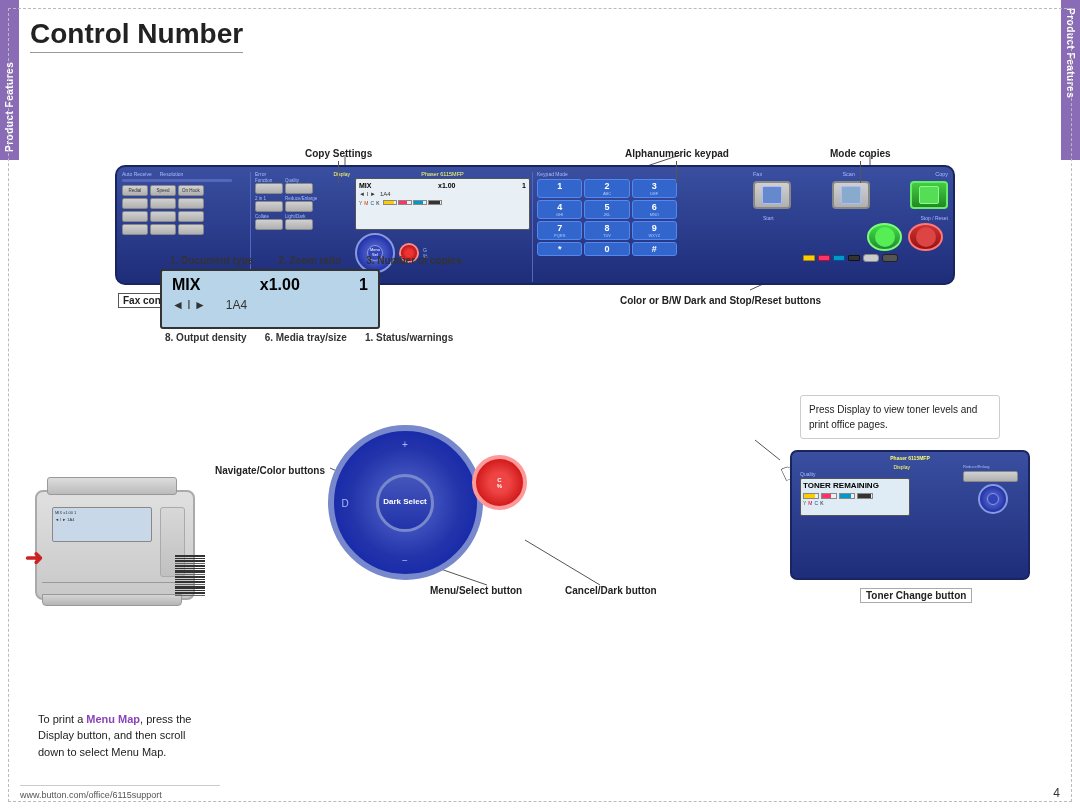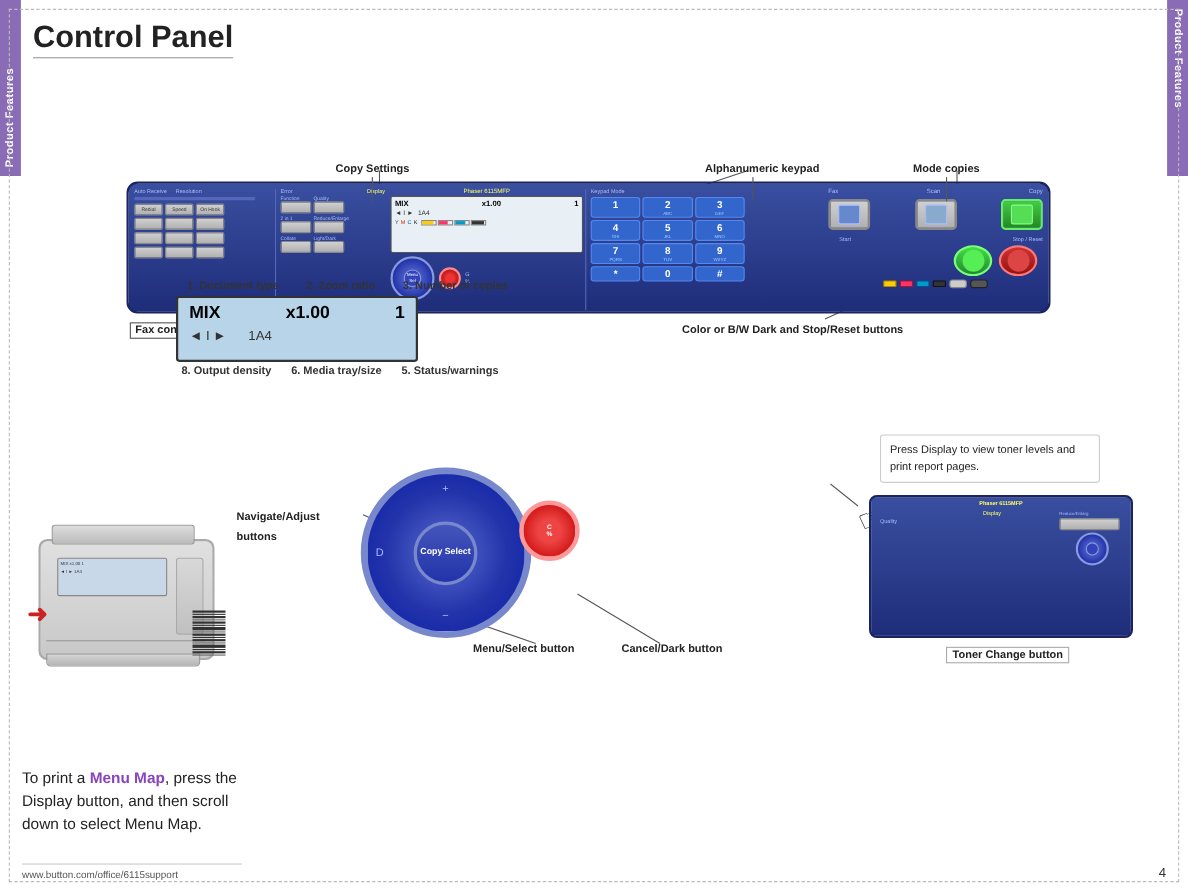--- a/index.html
+++ b/index.html
@@ -77,23 +77,23 @@
       right: 8px;
       bottom: 8px;
       border: 1px dashed #bbb;
       pointer-events: none;
     }
 
     
     .bottom-text {
       position: absolute;
       bottom: 50px;
-      left: 20px;
+      left: 38px;
       width: 260px;
-      font-size: 14px;
+      font-size: 11px;
       color: #222;
       line-height: 1.5;
     }
 
     .menu-map-highlight {
       color: #8a44bb;
       font-weight: bold;
     }
 
     
@@ -112,21 +112,21 @@
 
 <div class="side-tab side-tab-left">
   <span>Product Features</span>
 </div>
 <div class="side-tab side-tab-right">
   <span>Product Features</span>
 </div>
 
 <div class="content-border"></div>
 
-<h1 class="page-title">Control Panel</h1>
+<h1 class="page-title">Control Number</h1>
 
 <svg class="connector-svg">
 
   <line x1="345" y1="155" x2="345" y2="175" stroke="#555" stroke-width="1"></line>
 
   <line x1="680" y1="155" x2="620" y2="175" stroke="#555" stroke-width="1"></line>
 
   <line x1="870" y1="155" x2="870" y2="175" stroke="#555" stroke-width="1"></line>
 
   <line x1="215" y1="290" x2="215" y2="258" stroke="#555" stroke-width="1"></line>
@@ -355,21 +355,21 @@
     </div>
   </div>
 </div>
 
 <div style="position:absolute; top:143px; left:305px;">
   <span style="font-size:10px; font-weight:bold; color:#222;text-align:right;">Copy Settings</span>
   <div style="width:1px; height:22px; background:#555; margin:0 auto;"></div>
 </div>
 
 <div style="position:absolute; top:143px; left:625px;">
-  <span style="font-size:10px; font-weight:bold; color:#222;margin-left:16px;">Alphanumeric keypad</span>
+  <span style="font-size:10px; font-weight:bold; color:#222;">Alphanumeric keypad</span>
   <div style="width:1px; height:22px; background:#555; margin:0 auto;"></div>
 </div>
 
 <div style="position:absolute; top:143px; left:830px;">
   <span style="font-size:10px; font-weight:bold; color:#222;">Mode copies</span>
   <div style="width:1px; height:22px; background:#555; margin:0 auto;"></div>
 </div>
 
 <div style="position:absolute; top:290px; left:118px;">
   <span style="font-size:10px; font-weight:bold; color:#222; border:1px solid #555; padding:1px 4px; background:white;">Fax controls</span>
@@ -392,72 +392,95 @@
       <span>1</span>
     </div>
     <div style="display:flex; gap:20px; font-size:12px; color:#333;">
       <span>◄ I ►</span>
       <span>1A4</span>
     </div>
   </div>
   <div style="display:flex; gap:18px; font-size:10px; font-weight:bold; color:#333; margin-top:3px; padding-left:5px;">
     <span>8. Output density</span>
     <span>6. Media tray/size</span>
-    <span>5. Status/warnings</span>
+    <span>1. Status/warnings</span>
   </div>
 </div>
 
 <div style="position:absolute; top:415px; left:320px; width:170px; height:175px;">
 
   <div style="width:155px; height:155px; border-radius:50%; background:radial-gradient(circle, #5566cc 5%, #2233aa 55%, #1122aa 90%); border:6px solid #7788cc; position:relative; display:flex; align-items:center; justify-content:center; margin:10px auto;">
 
     <div style="position:absolute; top:8px; left:50%; transform:translateX(-50%); font-size:10px; color:#aabbff;">+</div>
     <div style="position:absolute; bottom:8px; left:50%; transform:translateX(-50%); font-size:10px; color:#aabbff;">−</div>
     <div style="position:absolute; left:8px; top:50%; transform:translateY(-50%); font-size:10px; color:#aabbff;">D</div>
 
     <div style="width:58px; height:58px; border-radius:50%; background:linear-gradient(180deg,#4455bb 0%,#2233aa 100%); border:3px solid #7788cc; display:flex; align-items:center; justify-content:center;">
-      <div style="font-size:8px; color:white; text-align:center; font-weight:bold; line-height:1.3;">Copy
+      <div style="font-size:8px; color:white; text-align:center; font-weight:bold; line-height:1.3;">Dark
 Select</div>
     </div>
   </div>
 </div>
 
 <div style="position:absolute; top:455px; left:472px; width:65px; height:65px;">
   <div style="width:55px; height:55px; border-radius:50%; background:radial-gradient(circle,#ee4444 30%,#cc1111 80%); border:4px solid #ff9999; display:flex; align-items:center; justify-content:center;">
     <div style="font-size:6px; color:white; text-align:center; font-weight:bold;">C<br>%</div>
   </div>
 </div>
 
 <div style="position:absolute; top:460px; left:215px; width:110px;">
-  <span style="font-size:10px; font-weight:bold; color:#222;">Navigate/Adjust buttons</span>
+  <span style="font-size:10px; font-weight:bold; color:#222;">Navigate/Color buttons</span>
 </div>
 
 <div style="position:absolute; top:580px; left:430px;">
   <span style="font-size:10px; font-weight:bold; color:#222;">Menu/Select button</span>
 </div>
 
 <div style="position:absolute; top:580px; left:565px;">
   <span style="font-size:10px; font-weight:bold; color:#222;">Cancel/Dark button</span>
 </div>
 
 <div style="position:absolute; top:395px; right:50px; width:310px;">
 
   <div style="position:absolute; top:0; right:30px; width:200px; border:1px solid #ccc; border-radius:3px; padding:6px 8px; background:#fff; font-size:10px; color:#222; line-height:1.5;">
     <span>Press Display to view toner levels
-and print report pages.</span>
+and print office pages.</span>
   </div>
 
   <div style="position:absolute; top:60px; right:225px; font-size:28px; color:#333; transform:rotate(-20deg);">☞</div>
 
   <div style="position:absolute; top:55px; right:0; width:240px; height:130px; background:linear-gradient(180deg,#3a4fa0 0%,#1e2d7a 100%); border-radius:7px; border:2px solid #1a2560; overflow:hidden;">
     <div style="font-size:5px; color:#ffff66; text-align:center; margin-top:3px; font-weight:bold;">Phaser 6115MFP</div>
 
     <div style="position:absolute; left:8px; top:12px; width:110px; height:55px;">
       <div style="font-size:5px;color:#ffff66;text-align:right;margin-bottom:1px;">Display</div>
       <div style="font-size:5px;color:#aabbff;margin-bottom:1px;">Quality</div>
+      <div style="background:#e0ecf5; border:1px solid #555; border-radius:2px; padding:2px; height:38px;">
+        <div style="font-size:8px; font-weight:bold; color:#000;">TONER REMAINING</div>
+        <div style="display:flex; gap:2px; margin-top:3px;">
+          <div style="width:16px;height:6px;background:#eee;border:1px solid #888;position:relative;">
+              <div style="position:absolute;left:0;top:0;width:80%;height:100%;background:#ffcc00;"></div>
+            </div>
+          <div style="width:16px;height:6px;background:#eee;border:1px solid #888;position:relative;">
+              <div style="position:absolute;left:0;top:0;width:65%;height:100%;background:#ff3366;"></div>
+            </div>
+          <div style="width:16px;height:6px;background:#eee;border:1px solid #888;position:relative;">
+              <div style="position:absolute;left:0;top:0;width:75%;height:100%;background:#0099cc;"></div>
+            </div>
+          <div style="width:16px;height:6px;background:#eee;border:1px solid #888;position:relative;">
+              <div style="position:absolute;left:0;top:0;width:90%;height:100%;background:#333;"></div>
+            </div>
+        </div>
+        <div style="font-size:5px;color:#555;display:flex;gap:2px;margin-top:1px;">
+          <span>Y</span>
+            <span style="color:#cc0033;">M</span>
+            <span style="color:#0055aa;">C</span>
+            <span style="color:#111;">K</span>
+        </div>
+      </div>
     </div>
 
     <div style="position:absolute; right:5px; top:12px; width:60px; height:55px; display:flex; flex-direction:column; gap:2px;">
       <div style="font-size:4px;color:#aabbff;">Reduce/Enlarg</div>
       <div style="width:55px;height:11px;background:linear-gradient(180deg,#d0d0d0,#b0b0b0);border-radius:2px;border:1px solid #888;"></div>
       <div style="width:30px;height:30px;border-radius:50%;background:radial-gradient(circle,#5566cc 20%,#2233aa 70%);border:2px solid #8899dd;display:flex;align-items:center;justify-content:center;margin:0 auto;">
         <div style="width:12px;height:12px;border-radius:50%;background:#3344bb;border:1px solid #8899dd;"></div>
       </div>
     </div>
   </div>

